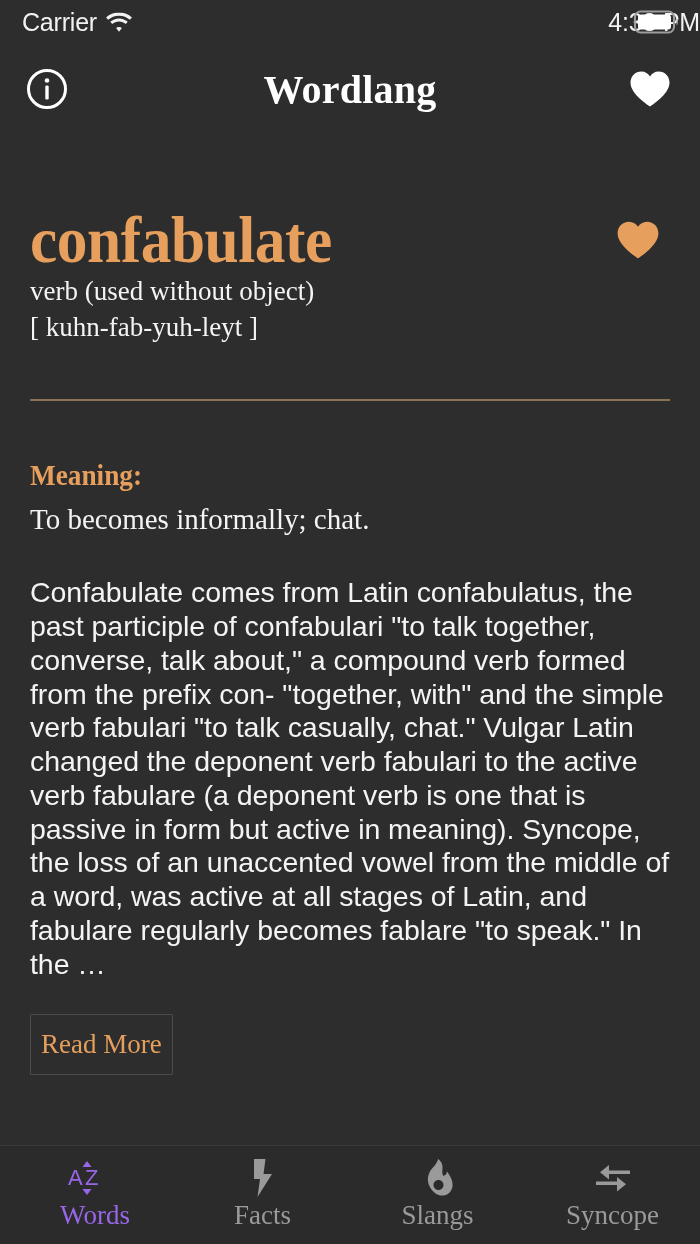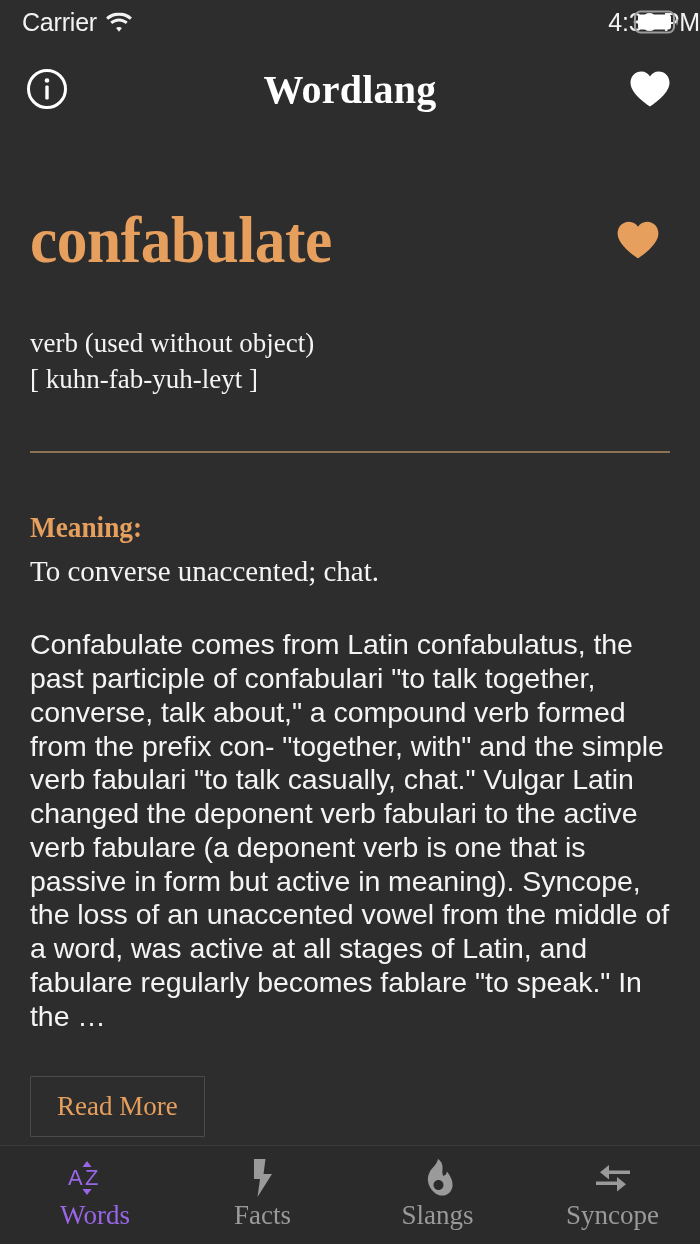--- a/index.html
+++ b/index.html
@@ -142,21 +142,21 @@
     margin-right: 6px;
   }
   .heart-fav-icon { display: block; width: 44px; height: 40px; }
 
   .pos-line, .pron-line {
     font-family: "Liberation Serif", "DejaVu Serif", serif;
     font-size: 27px;
     color: #f4f4f4;
     line-height: 1.33;
   }
-  .pos-line { margin-top: 52px; }
+  .pos-line { }
 
   .divider {
     height: 2px;
     background: #8d7355;
     margin-top: 53px;
   }
 
   .meaning-heading {
     font-family: "Liberation Serif", "DejaVu Serif", serif;
     font-weight: bold;
@@ -177,23 +177,23 @@
   .etymology-text {
     font-family: Liberation Sans, sans-serif;
     font-size: 28.5px;
     color: #f4f4f4;
     line-height: 1.185;
     margin-top: 40px;
     letter-spacing: -0.05px;
   }
 
   .read-more-btn {
-    margin-top: 42px;
+    margin-top: 32px;
     display: inline-block;
-    padding: 16px 26px;
+    padding: 16px 10px;
     border: 1px solid #4b4b4b;
     border-radius: 1px;
     background: transparent;
     font-family: "Liberation Serif", "DejaVu Serif", serif;
     font-size: 27px;
     color: #e79f5d;
     cursor: pointer;
     line-height: 1;
   }
 
@@ -293,21 +293,21 @@
         </span>
       </div>
     </div>
 
     <div class="pos-line">verb (used without object)</div>
     <div class="pron-line">[ kuhn-fab-yuh-leyt  ]</div>
 
     <div class="divider"></div>
 
     <div class="meaning-heading">Meaning:</div>
-    <div class="meaning-text">To converse unaccented; chat.</div>
+    <div class="meaning-text">To becomes informally; chat.</div>
 
     <div class="etymology-text">Confabulate comes from Latin confabulatus, the past participle of confabulari "to talk together, converse, talk about," a compound verb formed from the prefix con- "together, with" and the simple verb fabulari "to talk casually, chat." Vulgar Latin changed the deponent verb fabulari to the active verb fabulare (a deponent verb is one that is passive in form but active in meaning). Syncope, the loss of an unaccented vowel from the middle of a word, was active at all stages of Latin, and fabulare regularly becomes fablare "to speak." In the …</div>
 
     <button class="read-more-btn">Read More</button>
   </div>
 
   <div class="tab-bar">
 
     <div class="tab-item active">
       <div class="tab-icon-wrap">

